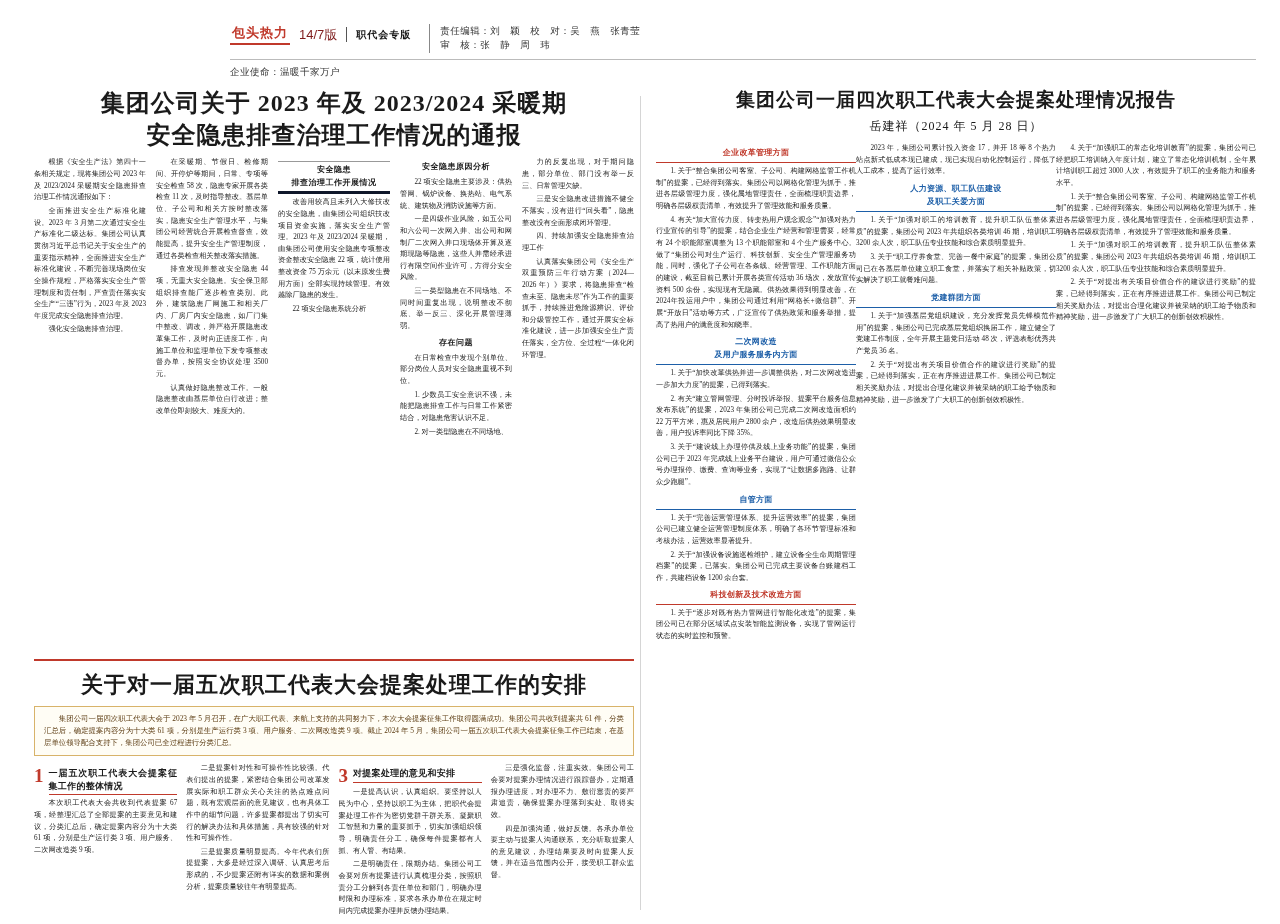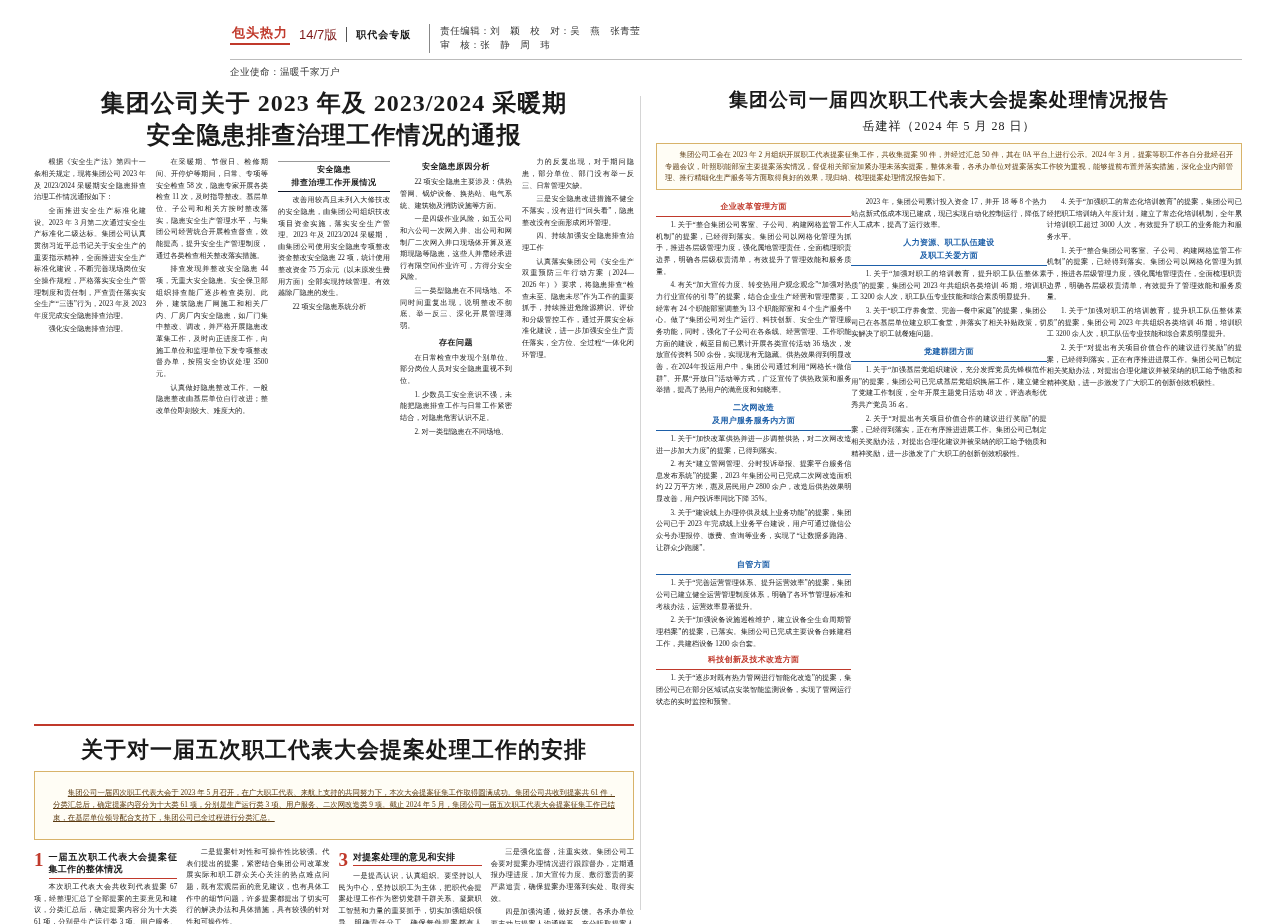--- a/index.html
+++ b/index.html
@@ -7,21 +7,21 @@
     width:1280px;height:924px;
     background:#ffffff;
     font-family:"Liberation Serif", serif;
     color:#1a1a1a;
     overflow:hidden;
   }
   .page{
     position:relative;
     width:1280px;height:924px;
     box-sizing:border-box;
-    padding:24px 38px 14px 34px;
+    padding:24px 24px 14px 34px;
   }
 
   
   .masthead{
     display:flex;align-items:flex-start;
     padding-bottom:4px;
   }
   .mast-left{width:196px;}
   .mast-center{flex:0 0 auto;display:flex;align-items:center;gap:9px;}
   .brand{
@@ -68,21 +68,21 @@
     line-height:1.62;
     text-align:justify;
     color:#1b1b1b;
   }
   .col p{margin:0 0 2px 0;text-indent:2em;}
   .sub{
     text-align:center;font-weight:bold;font-size:8px;
     margin:4px 0 3px 0;letter-spacing:.5px;
   }
   .sub.boxed{
-    border-top:1px solid #999;border-bottom:1px solid #0f172a;
+    border-top:1px solid #999;border-bottom:3px solid #0f172a;
     padding:1.5px 0;
   }
 
   
   .tl-cols{display:flex;gap:10px;}
   .tl-cols .col{font-size:7.2px;}
 
   
   .rt-cols{display:flex;}
 
@@ -97,21 +97,21 @@
     font-size:22px;font-weight:bold;letter-spacing:1px;
   }
   .lead-box{
     border:1px solid #d8b36a;
     background:#fffdf5;
     padding:5px 8px;
     font-size:7.4px;line-height:1.65;
     text-align:justify;color:#5a3a10;
     margin-bottom:7px;
   }
-  .lead-box p{margin:10px;text-indent:2em;text-decoration:underline;}
+  .lead-box p{margin:1px;text-indent:2em;}
 
   
   .numsec{display:flex;align-items:flex-start;gap:5px;margin:4px 0 3px 0;}
   .num{
     color:#c0392b;font-weight:bold;font-size:19px;line-height:.9;
     font-family:"Liberation Serif",serif;
   }
   .numtitle{
     font-weight:bold;font-size:9px;letter-spacing:.3px;
     border-bottom:1px solid #c0392b;padding-bottom:2px;flex:1;
@@ -220,23 +220,20 @@
           <p>三是安全隐患改进措施不健全不落实，没有进行“回头看”，隐患整改没有全面形成闭环管理。</p>
           <p>四、持续加强安全隐患排查治理工作</p>
           <p>认真落实集团公司《安全生产双重预防三年行动方案（2024—2026 年）》要求，将隐患排查“检查未至、隐患未尽”作为工作的重要抓手，持续推进危险源辨识、评价和分级管控工作，通过开展安全标准化建设，进一步加强安全生产责任落实，全方位、全过程“一体化闭环管理。</p>
         </div>
       </div>
     </div>
 
     <div class="top-right">
       <h1 class="headline small">集团公司一届四次职工代表大会提案处理情况报告</h1>
       <div class="byline">岳建祥（2024 年 5 月 28 日）</div>
-      <div class="gold-box">
-        <p>集团公司工会在 2023 年 2 月组织开展职工代表提案征集工作，共收集提案 90 件，并经过汇总 50 件，其在 0A 平台上进行公示。2024 年 3 月，提案等职工作各自分批经召开专题会议，叶照职能部室主要提案落实情况，督促相关部室加紧办理未落实提案，整体来看，各承办单位对提案落实工作较为重视，能够提前布置并落实措施，深化企业内部管理、推行精细化生产服务等方面取得良好的效果，现归纳、梳理提案处理情况报告如下。</p>
-      </div>
 
       <div class="rt-cols">
 
         <div class="col">
           <div class="hd-red">企业改革管理方面</div>
           <p>1. 关于“整合集团公司客室、子公司、构建网格监管工作机制”的提案，已经得到落实。集团公司以网格化管理为抓手，推进各层级管理力度，强化属地管理责任，全面梳理职责边界，明确各层级权责清单，有效提升了管理效能和服务质量。</p>
           <p>4. 有关“加大宣传力度、转变热用户观念观念”“加强对热力行业宣传的引导”的提案，结合企业生产经营和管理需要，经常有 24 个职能部室调整为 13 个职能部室和 4 个生产服务中心。做了“集团公司对生产运行、科技创新、安全生产管理服务功能，同时，强化了子公司在各条线、经营管理、工作职能方面的建设，截至目前已累计开展各类宣传活动 36 场次，发放宣传资料 500 余份，实现现有无隐藏。供热效果得到明显改善，在2024年投运用户中，集团公司通过利用“网格长+微信群”、开展“开放日”活动等方式，广泛宣传了供热政策和服务举措，提高了热用户的满意度和知晓率。</p>
           <div class="hd-blue" style="white-space:pre-line">二次网改造
 及用户服务服务内方面</div>
           <p>1. 关于“加快改革供热并进一步调整供热，对二次网改造进一步加大力度”的提案，已得到落实。</p>
@@ -297,21 +294,21 @@
           <div class="col">
             <div class="numsec">
               <span class="num">3</span>
               <span class="numtitle">对提案处理的意见和安排</span>
             </div>
             <p>一是提高认识，认真组织。要坚持以人民为中心，坚持以职工为主体，把职代会提案处理工作作为密切党群干群关系、凝聚职工智慧和力量的重要抓手，切实加强组织领导，明确责任分工，确保每件提案都有人抓、有人管、有结果。</p>
             <p>二是明确责任，限期办结。集团公司工会要对所有提案进行认真梳理分类，按照职责分工分解到各责任单位和部门，明确办理时限和办理标准，要求各承办单位在规定时间内完成提案办理并反馈办理结果。</p>
           </div>
 
           <div class="col">
-            <p>三是强化监督，注重实效。集团公司工会要对提案办理情况进行跟踪督办，定期通报办理进度，加大宣传力度、敷衍塞责的要严肃追责，确保提案办理落到实处、取得实效。</p>
+            <p>三是强化监督，注重实效。集团公司工会要对提案办理情况进行跟踪督办，定期通报办理进度，对办理不力、敷衍塞责的要严肃追责，确保提案办理落到实处、取得实效。</p>
             <p>四是加强沟通，做好反馈。各承办单位要主动与提案人沟通联系，充分听取提案人的意见建议，办理结果要及时向提案人反馈，并在适当范围内公开，接受职工群众监督。</p>
 
           </div>
         </div>
       </div>
     </div>
 
     <div class="right-pane"></div>
   </div>
 

